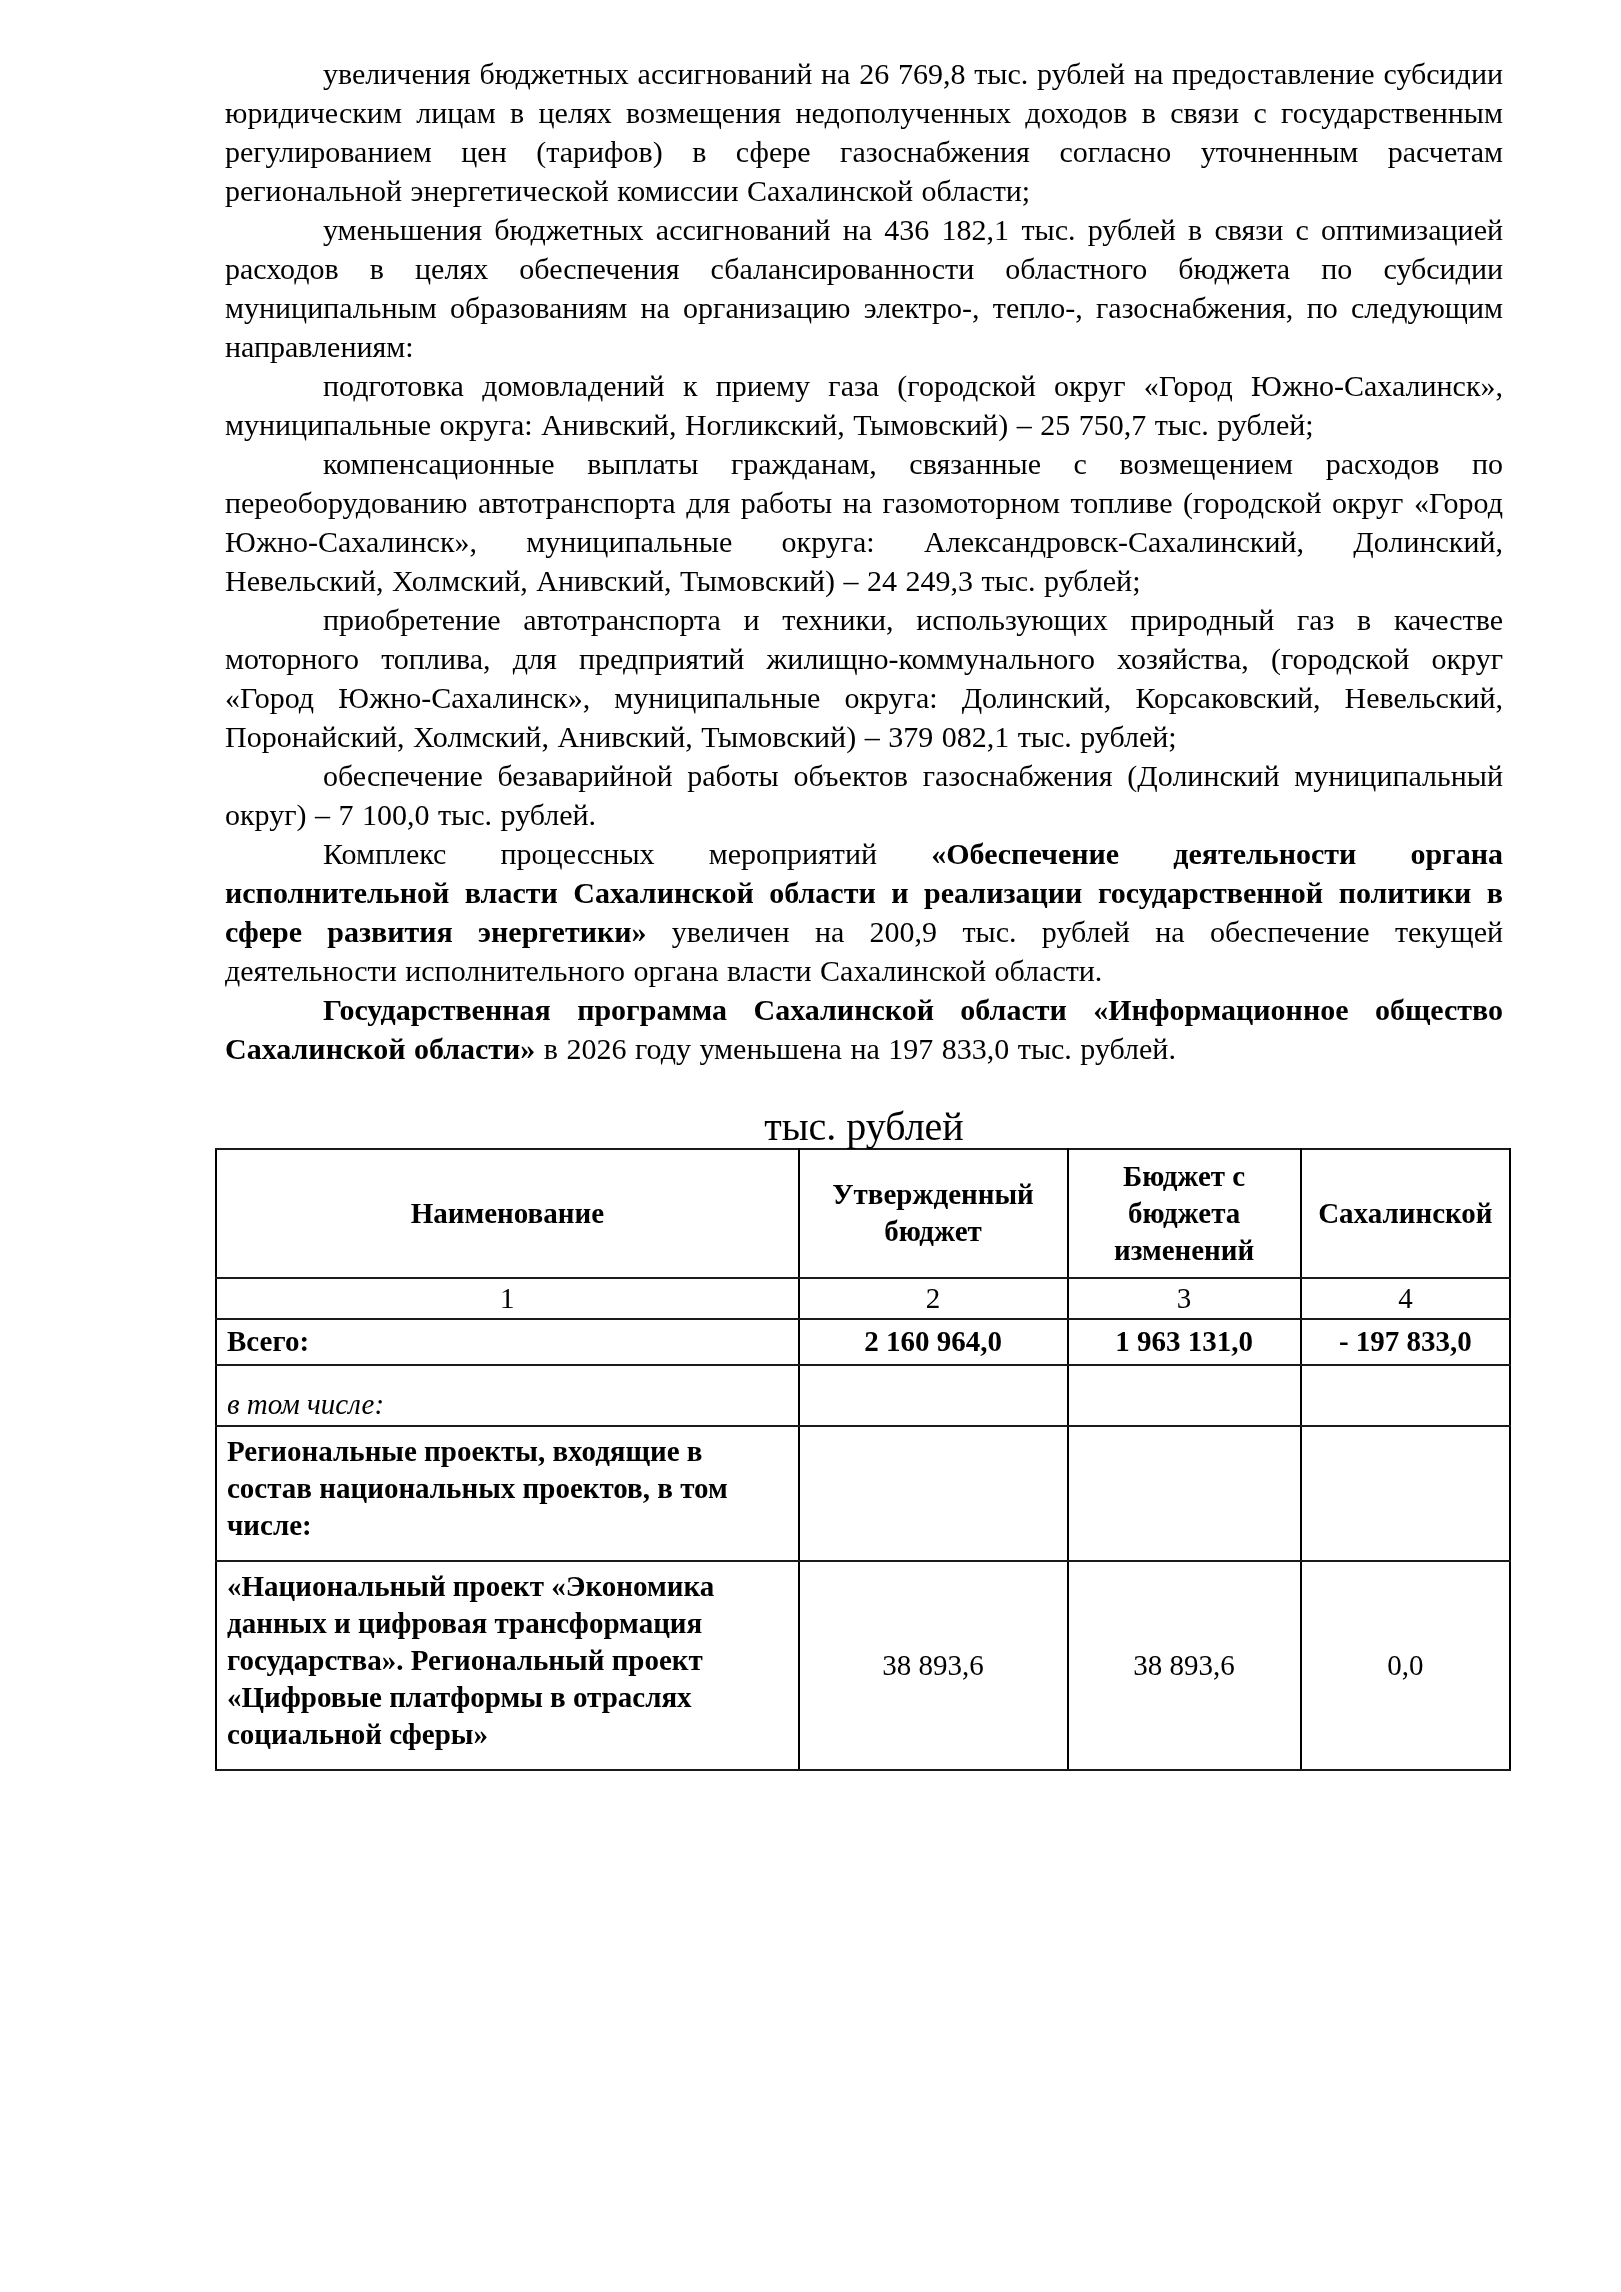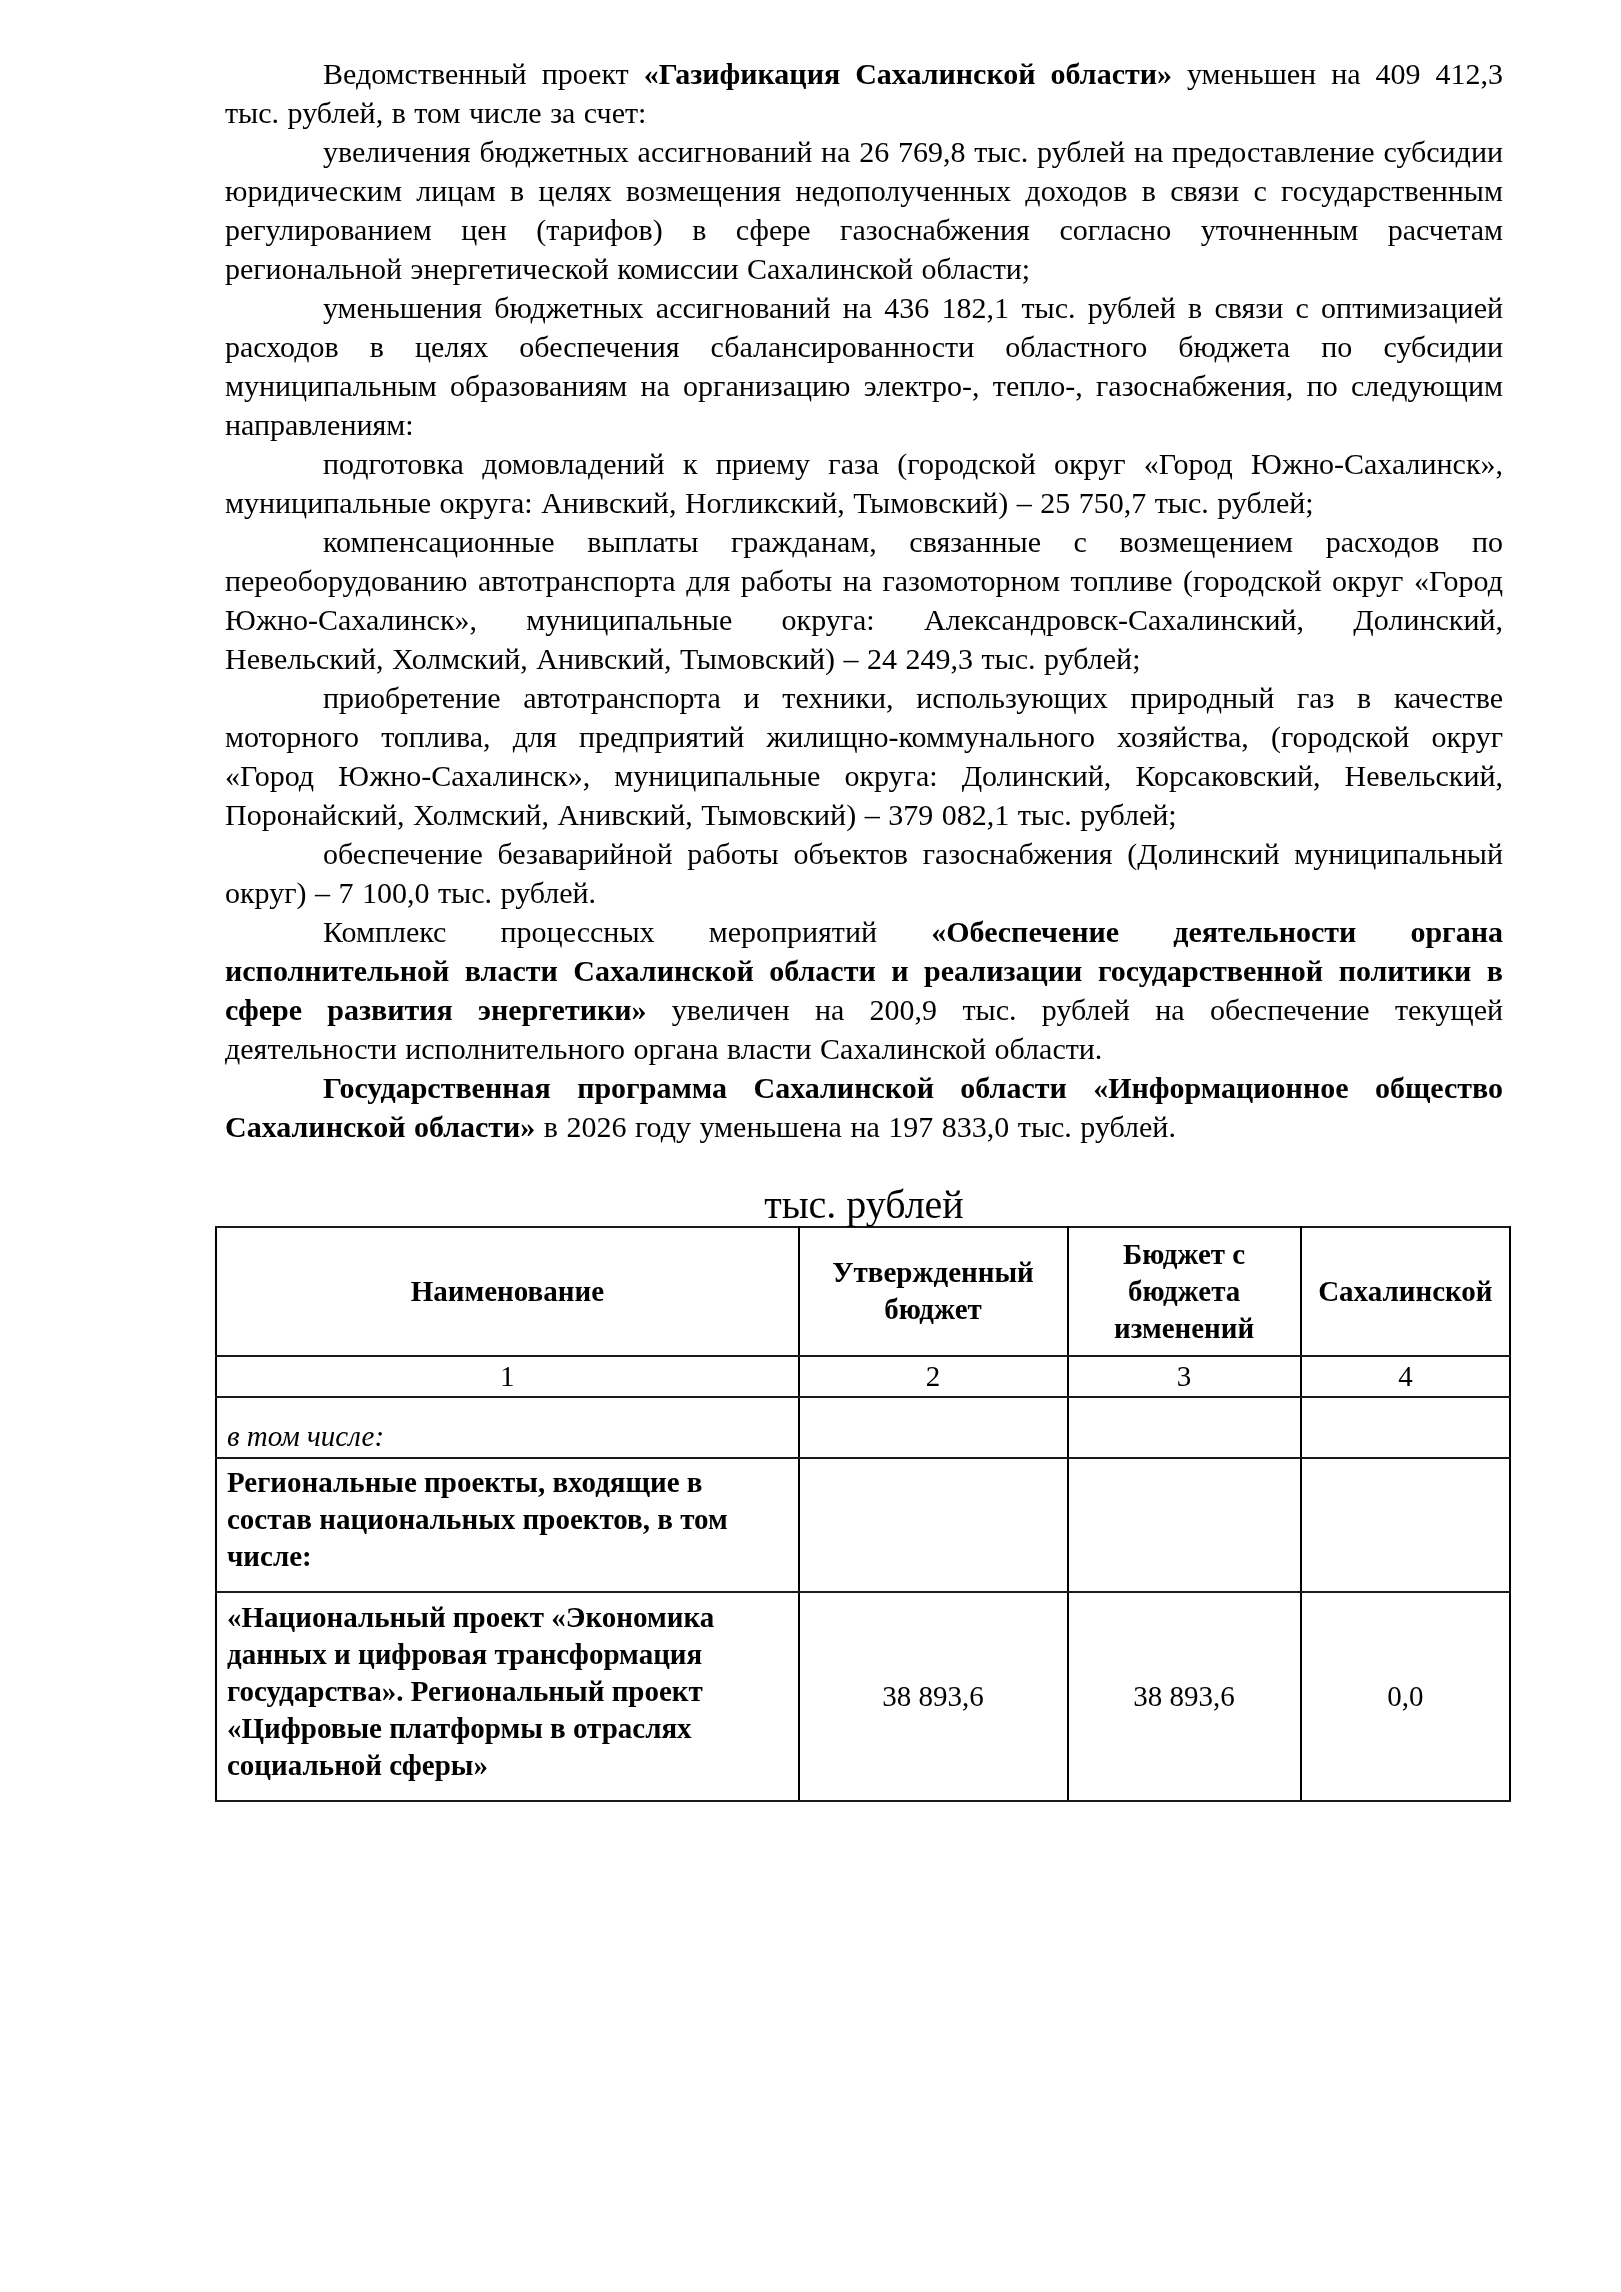--- a/index.html
+++ b/index.html
@@ -74,21 +74,20 @@
   tr.row-total td.name { padding: 3.9px 9.8px; }
   tr.row-including td { font-style: italic; padding-top: 20px; padding-bottom: 2px; }
   tr.row-regional td.name, tr.row-national td.name { padding-top: 5.9px; padding-bottom: 16px; font-weight: bold; }
 </style>
 </head>
 <body>
 
 <div class="page">
 
 
-  <p class="doc"><span>Ведомственный проект </span><b>«Газификация Сахалинской области»</b><span> уменьшен на 409&nbsp;412,3 тыс. рублей, в том числе за счет:</span></p>
 
   <p class="doc">увеличения бюджетных ассигнований на 26&nbsp;769,8 тыс. рублей на предоставление субсидии юридическим лицам в целях возмещения недополученных доходов в связи с государственным регулированием цен (тарифов) в сфере газоснабжения согласно уточненным расчетам региональной энергетической комиссии Сахалинской области;</p>
 
   <p class="doc">уменьшения бюджетных ассигнований на 436&nbsp;182,1 тыс. рублей в связи с оптимизацией расходов в целях обеспечения сбалансированности областного бюджета по субсидии муниципальным образованиям на организацию электро-, тепло-, газоснабжения, по следующим направлениям:</p>
 
   <p class="doc">подготовка домовладений к приему газа (городской округ «Город Южно-Сахалинск», муниципальные округа: Анивский, Ногликский, Тымовский) – 25&nbsp;750,7 тыс. рублей;</p>
 
   <p class="doc">компенсационные выплаты гражданам, связанные с возмещением расходов по переоборудованию автотранспорта для работы на газомоторном топливе (городской округ «Город Южно-Сахалинск», муниципальные округа: Александровск-Сахалинский, Долинский, Невельский, Холмский, Анивский, Тымовский) – 24&nbsp;249,3 тыс. рублей;</p>
 
   <p class="doc">приобретение автотранспорта и техники, использующих природный газ в качестве моторного топлива, для предприятий жилищно-коммунального хозяйства, (городской округ «Город Южно-Сахалинск», муниципальные округа: Долинский, Корсаковский, Невельский, Поронайский, Холмский, Анивский, Тымовский) – 379&nbsp;082,1 тыс. рублей;</p>
@@ -116,20 +115,26 @@
         <th>Сахалинской</th>
       </tr>
       <tr class="colnum">
         <td>1</td>
         <td>2</td>
         <td>3</td>
         <td>4</td>
       </tr>
     </thead>
     <tbody>
+      <tr class="row-total">
+        <td class="name">Всего:</td>
+        <td class="num">2&nbsp;160&nbsp;964,0</td>
+        <td class="num">1&nbsp;963&nbsp;131,0</td>
+        <td class="num">-&nbsp;197&nbsp;833,0</td>
+      </tr>
       <tr class="row-including">
         <td class="name">в том числе:</td>
         <td class="num"></td>
         <td class="num"></td>
         <td class="num"></td>
       </tr>
       <tr class="row-regional">
         <td class="name">Региональные проекты, входящие в состав национальных проектов, в том числе:</td>
         <td class="num"></td>
         <td class="num"></td>

